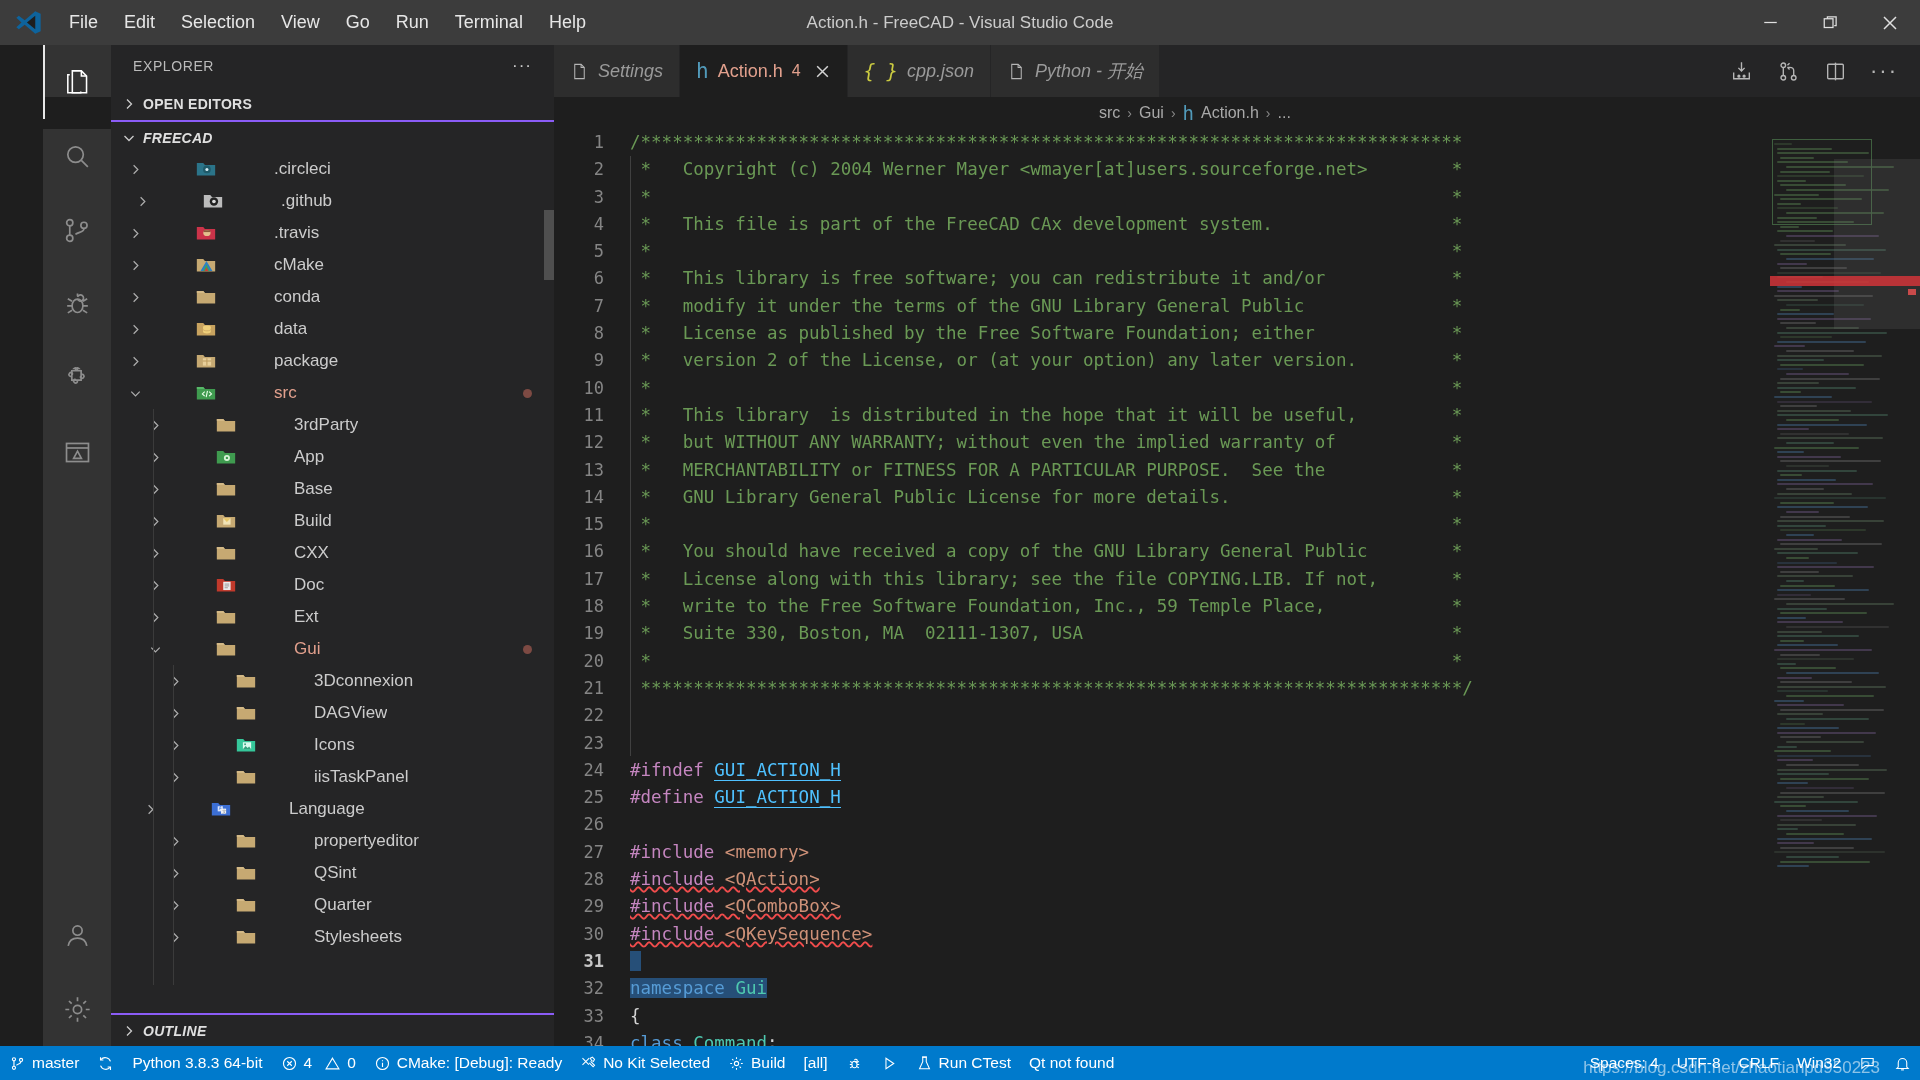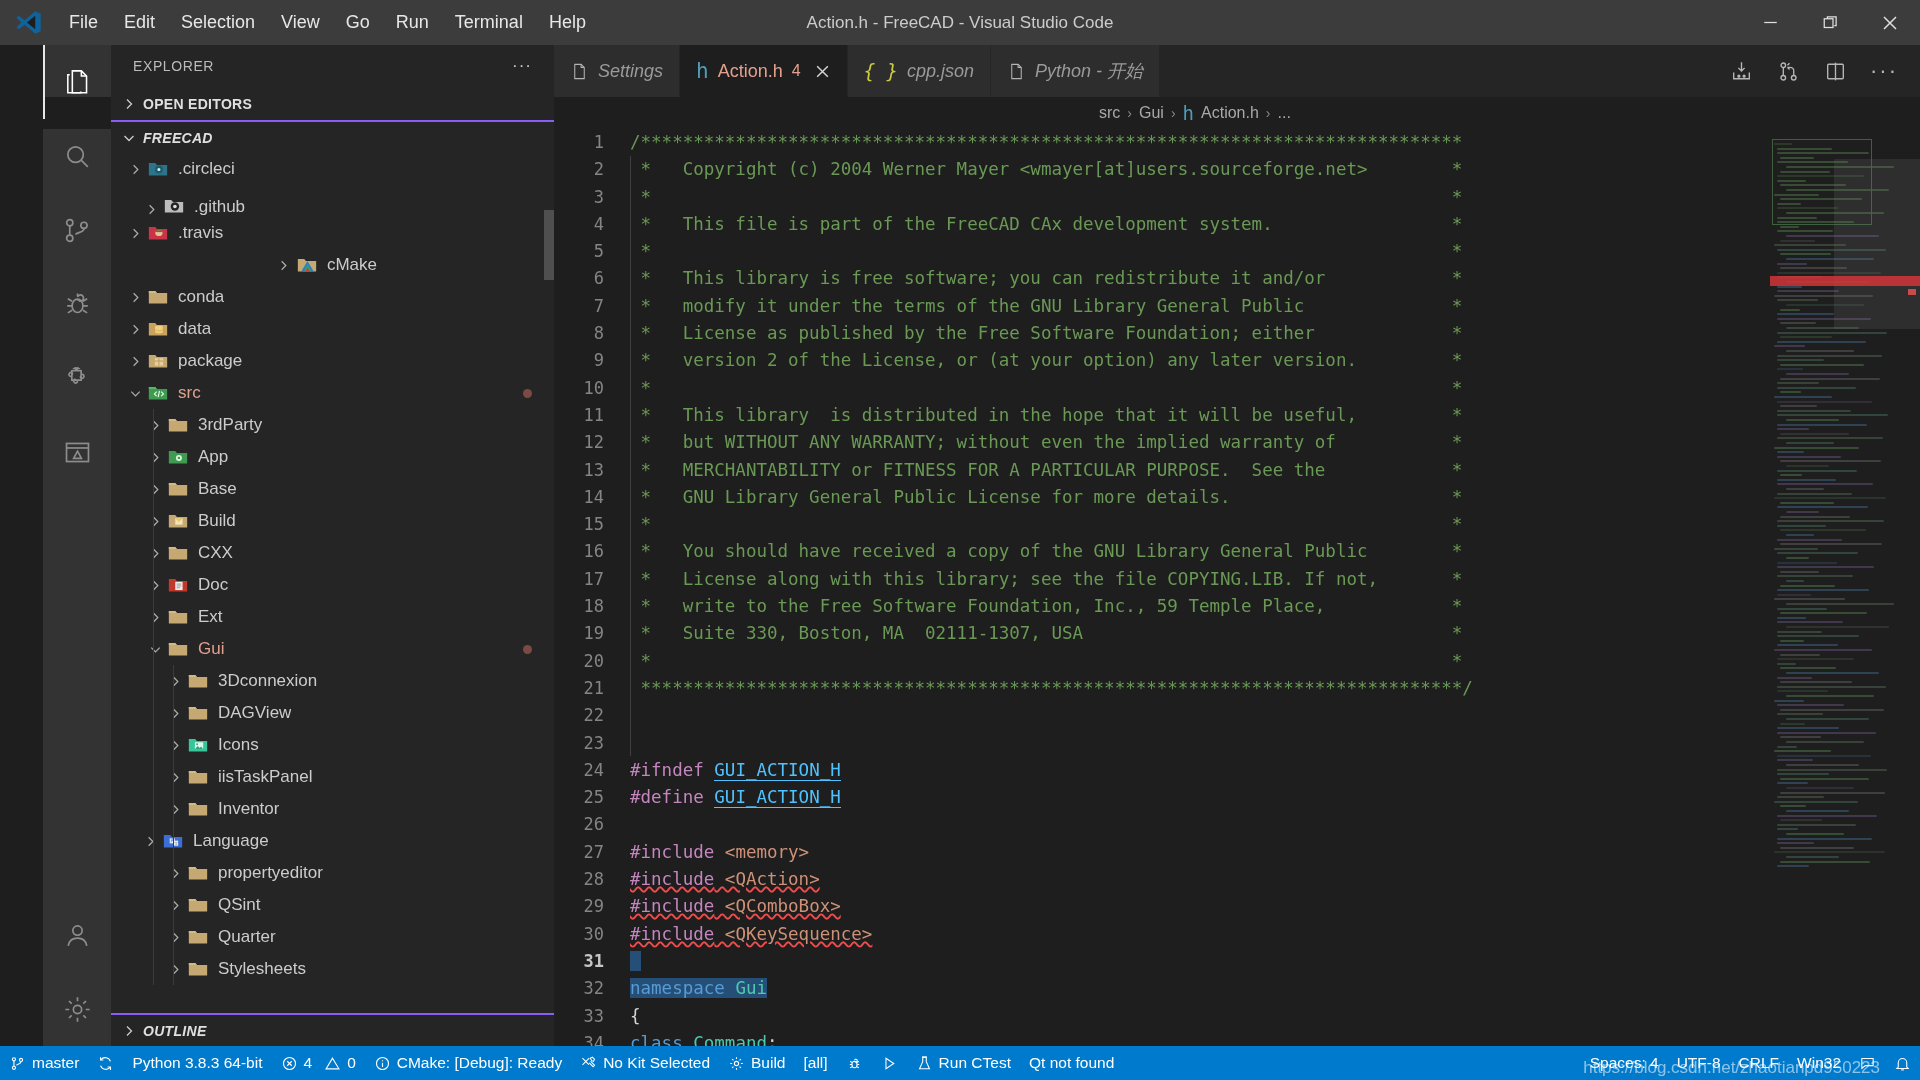--- a/index.html
+++ b/index.html
@@ -55,21 +55,21 @@
   .sb-header .dots { margin-left:auto; font-size:17px; color:#cccccc; letter-spacing:1px; }
   .sect-header {
     height:33px; display:flex; align-items:center; gap:6px; padding-left:10px;
     font-size:14px; font-weight:bold; color:#e0e0e0; letter-spacing:.3px;
     background:#252526;
   }
   .sect-header.bordered { border-top:2px solid #8b5cf6;font-style:italic; }
   .tree { flex:1; overflow:hidden; position:relative; }
   .row {
     height:32px; display:flex; align-items:center; font-size:17px; color:#cccccc;
-    padding-right:14px; white-space:nowrap; position:relative;
+    padding-right:14px; white-space:nowrap; position:relative;gap:48px;
   }
   .chev { width:20px; display:inline-flex; align-items:center; justify-content:center; flex:0 0 20px; opacity:.85; }
   .ficon { width:26px; flex:0 0 26px; display:inline-flex; align-items:center; justify-content:center; margin-right:7px; }
   .rlabel { overflow:hidden; text-overflow:ellipsis; }
   .rlabel.mod { color:#e2a08d; }
   .dot { position:absolute; right:22px; width:9px; height:9px; border-radius:50%; background:#7d4a43; }
   .guide { position:absolute; top:0; bottom:0; width:1px; background:#3b3b3b; }
   .sb-bottom { margin-top:auto; }
   .sb-scroll {
     position:absolute; right:0; top:165px; width:10px; height:70px; background:#4f4f4f; border-radius:0;
@@ -291,21 +291,21 @@
             </span>
             <span class="ficon">
               <svg width="22" height="22" viewBox="0 0 24 24">
                 <path d="M2 5.5h7l1.8 2.2H22V19H2z" fill="#2b7489"></path>
                 <circle cx="13" cy="12.5" r="4.2" fill="#1f5a69"></circle>
                 <circle cx="13" cy="12.5" r="1.7" fill="#d6eef5"></circle>
               </svg>
             </span>
             <span class="rlabel">.circleci</span>
           </div>
-          <div class="row" style="padding-left: 30px; align-items: flex-end;">
+          <div class="row" style="padding-left: 21px;">
             <span class="chev">
               <svg width="15" height="15" viewBox="0 0 16 16" fill="none" stroke="#c5c5c5" stroke-width="1.3">
                 <path d="M6 3.5L10.5 8 6 12.5"></path>
               </svg>
             </span>
             <span class="ficon">
               <svg width="22" height="22" viewBox="0 0 24 24">
                 <path d="M2 5.5h7l1.8 2.2H22V19H2z" fill="#bcbcbc"></path>
                 <circle cx="13" cy="12.5" r="4.6" fill="#222"></circle>
                 <circle cx="13" cy="12.5" r="2" fill="#ddd"></circle>
@@ -321,21 +321,21 @@
             </span>
             <span class="ficon">
               <svg width="22" height="22" viewBox="0 0 24 24">
                 <path d="M2 5.5h7l1.8 2.2H22V19H2z" fill="#cb3349"></path>
                 <ellipse cx="13" cy="12" rx="4" ry="3.4" fill="#e4c18d"></ellipse>
                 <rect x="9.4" y="9" width="7.2" height="2" fill="#8a5a3a"></rect>
               </svg>
             </span>
             <span class="rlabel">.travis</span>
           </div>
-          <div class="row" style="padding-left: 0; justify-content: center;">
+          <div class="row" style="padding-left: 14px;">
             <span class="chev">
               <svg width="15" height="15" viewBox="0 0 16 16" fill="none" stroke="#c5c5c5" stroke-width="1.3">
                 <path d="M6 3.5L10.5 8 6 12.5"></path>
               </svg>
             </span>
             <span class="ficon">
               <svg width="22" height="22" viewBox="0 0 24 24">
                 <path d="M2 5.5h7l1.8 2.2H22V19H2z" fill="#c6a972"></path>
                 <path d="M12.5 7.5L19 18.5H6z" fill="#2c7fc4"></path>
                 <path d="M12.5 11.5L16 18.5H9z" fill="#3aa655"></path>
@@ -571,34 +571,20 @@
                 <path d="M6 3.5L10.5 8 6 12.5"></path>
               </svg>
             </span>
             <span class="ficon">
               <svg width="22" height="22" viewBox="0 0 24 24">
      <path d="M2 5.5h7l1.8 2.2H22V19H2z" fill="#c6a972"></path>
      <path d="M2 5.5h7l1.8 2.2H2z" fill="#d4b986"></path>
               </svg>
             </span>
             <span class="rlabel">iisTaskPanel</span>
-          </div>
-          <div class="row" style="padding-left: 54px;">
-            <span class="chev">
-              <svg width="15" height="15" viewBox="0 0 16 16" fill="none" stroke="#c5c5c5" stroke-width="1.3">
-                <path d="M6 3.5L10.5 8 6 12.5"></path>
-              </svg>
-            </span>
-            <span class="ficon">
-              <svg width="22" height="22" viewBox="0 0 24 24">
-     <path d="M2 5.5h7l1.8 2.2H22V19H2z" fill="#c6a972"></path>
-     <path d="M2 5.5h7l1.8 2.2H2z" fill="#d4b986"></path>
-              </svg>
-            </span>
-            <span class="rlabel">Inventor</span>
           </div>
           <div class="row" style="padding-left: 29px;">
             <span class="chev">
               <svg width="15" height="15" viewBox="0 0 16 16" fill="none" stroke="#c5c5c5" stroke-width="1.3">
                 <path d="M6 3.5L10.5 8 6 12.5"></path>
               </svg>
             </span>
             <span class="ficon">
               <svg width="22" height="22" viewBox="0 0 24 24">
                 <path d="M2 5.5h7l1.8 2.2H22V19H2z" fill="#3c6fd4"></path>

